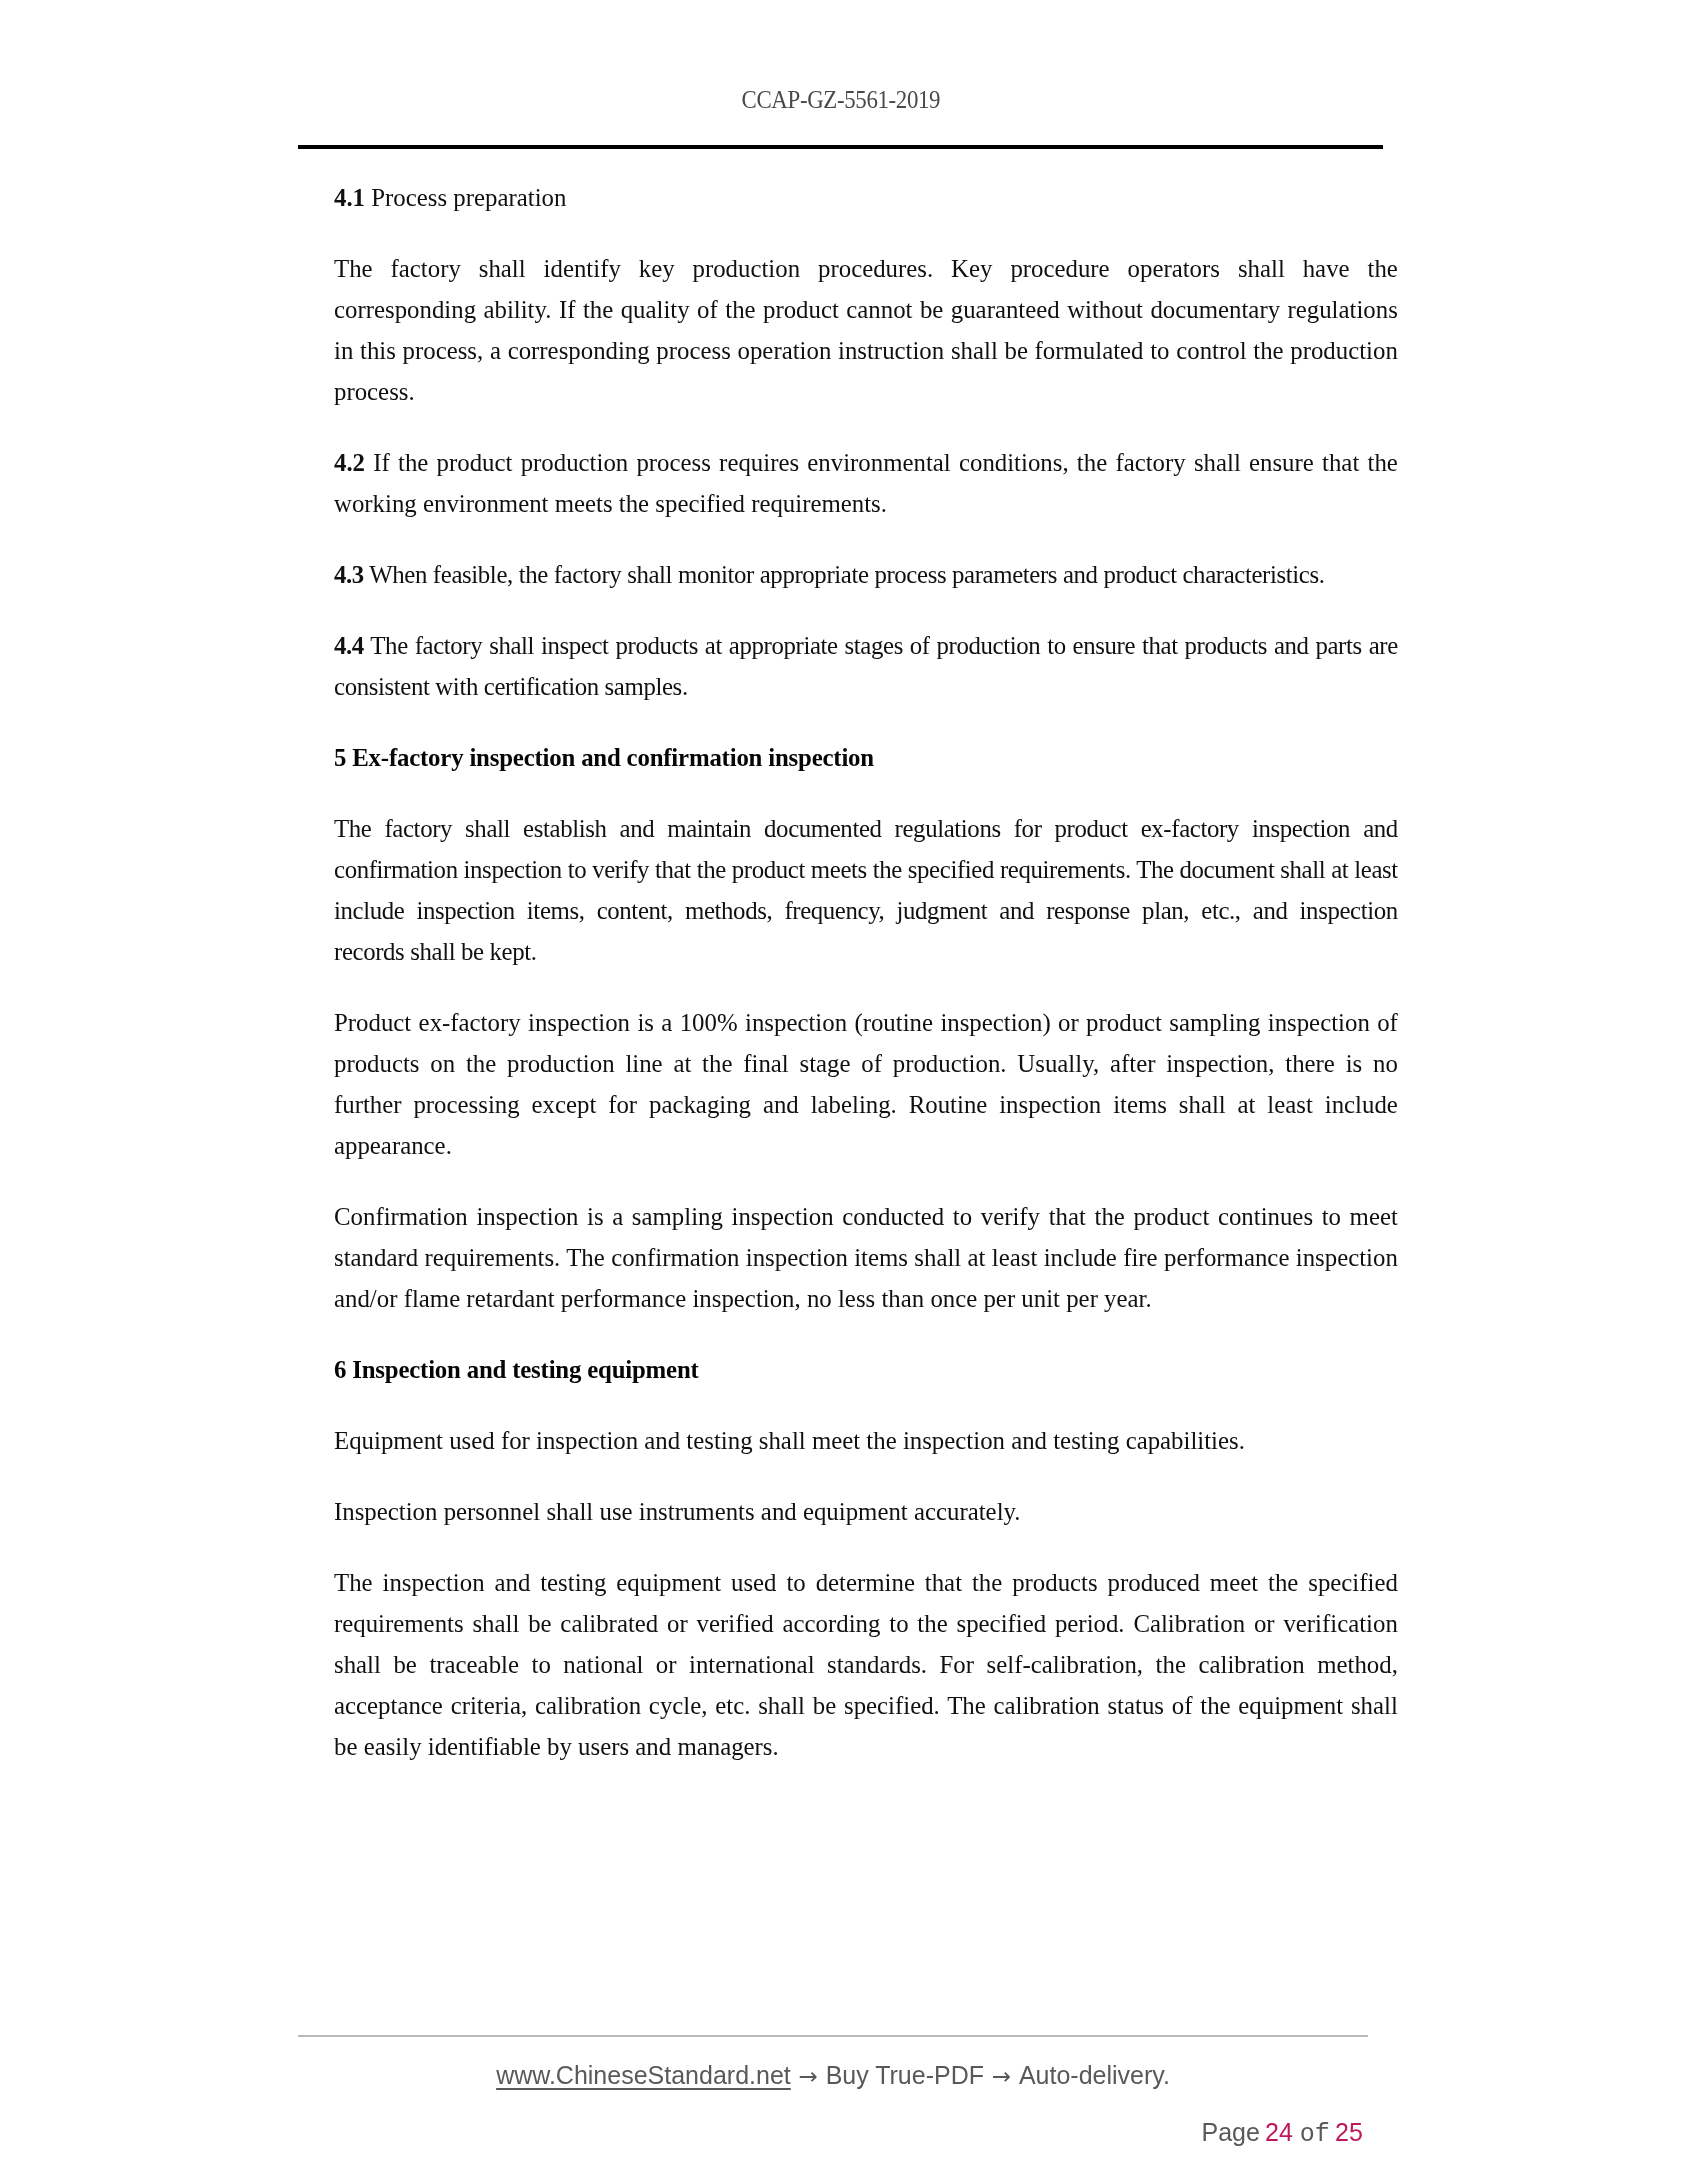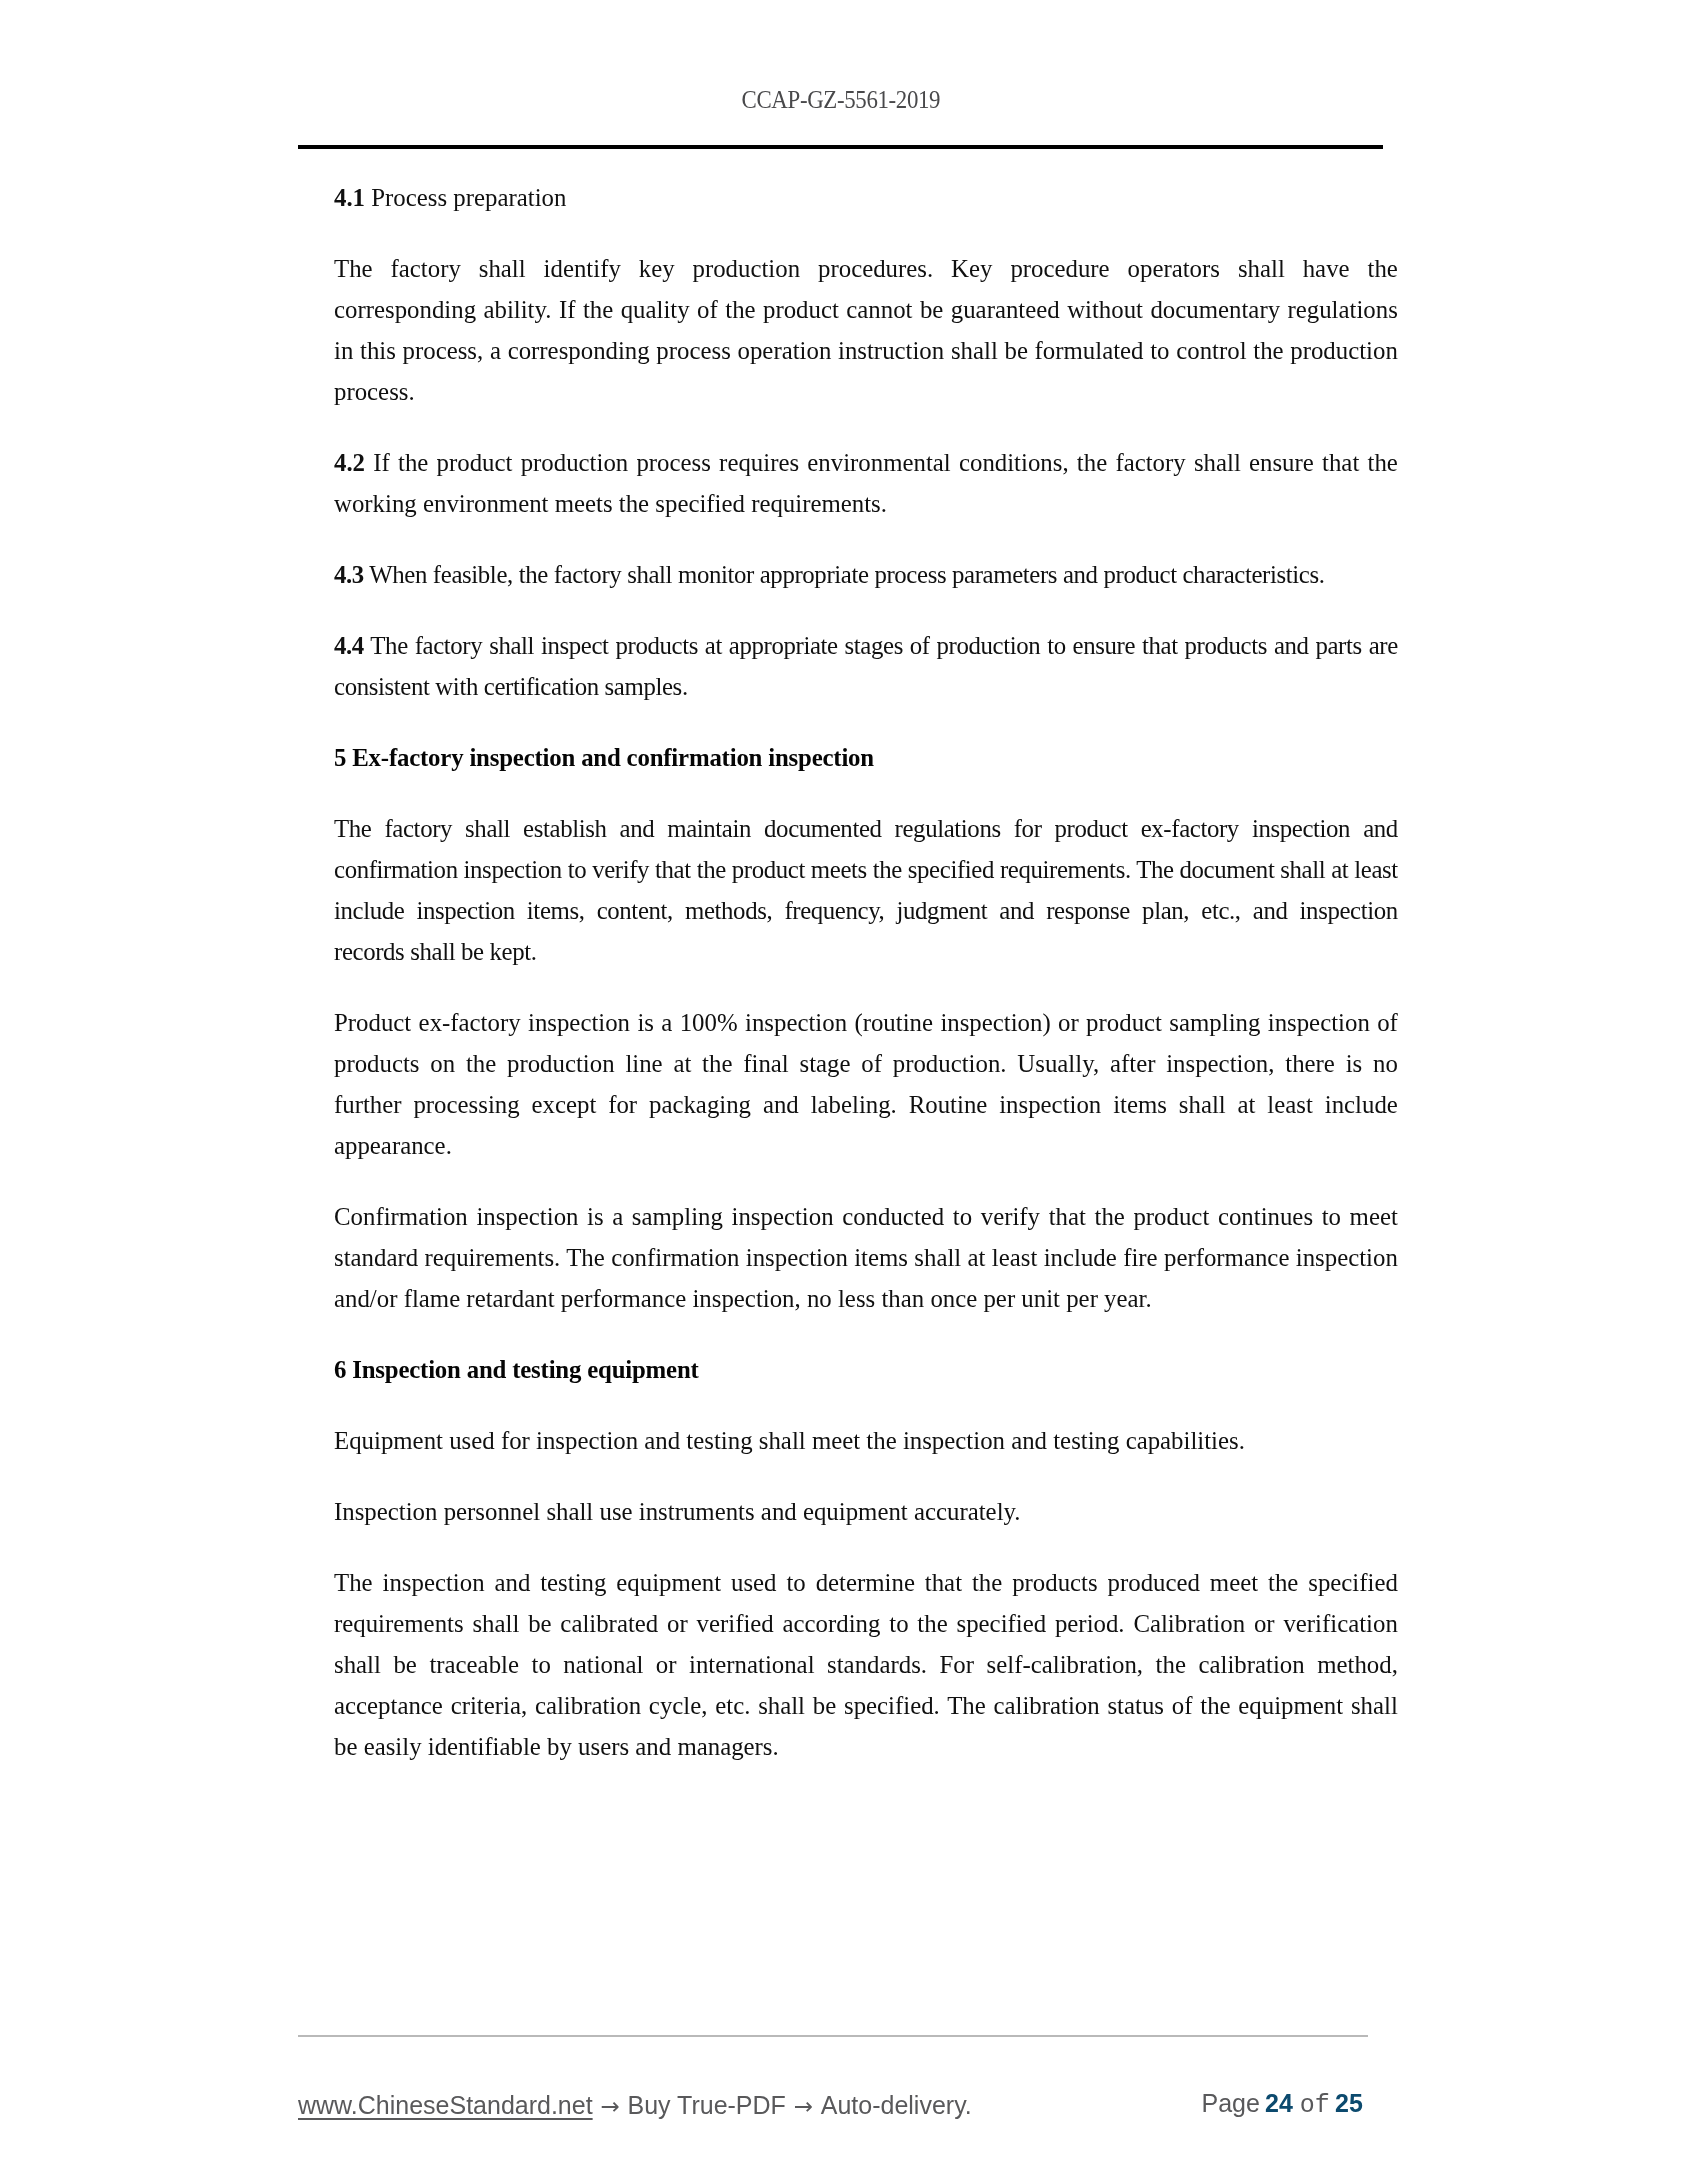--- a/index.html
+++ b/index.html
@@ -103,22 +103,23 @@
   }
   .page-footer {
     position: absolute;
     left: 298px;
     top: 2061px;
     width: 1070px;
     font-family: "Liberation Sans", "DejaVu Sans", sans-serif;
     font-size: 25px;
     color: #59595b;
     display: flex;
-    align-items: flex-end;
+    align-items: center;
     white-space: nowrap;
+    flex-direction: column;
   }
   .footer-left {
     display: flex;
     align-items: baseline;
   }
   .footer-url {
     text-decoration: underline;
     text-underline-offset: 4.3px;
     color: #59595b;
   }
@@ -128,22 +129,22 @@
     font-size: 23px;
   }
   .footer-right {
     margin-left: auto;
     display: flex;
     align-items: baseline;
     margin-top: 28px;
   }
   .footer-right .lbl { }
   .footer-right .numbold {
-    font-weight: bold;
-    color: #0c4a6e;
+    font-weight: normal;
+    color: #be185d;
     margin: 0 5.2px;
   }
   .footer-right .of {
     margin-left: 1.7px;
     font-family: Liberation Mono, monospace;
   }
 </style>
 </head>
 <body>
 

